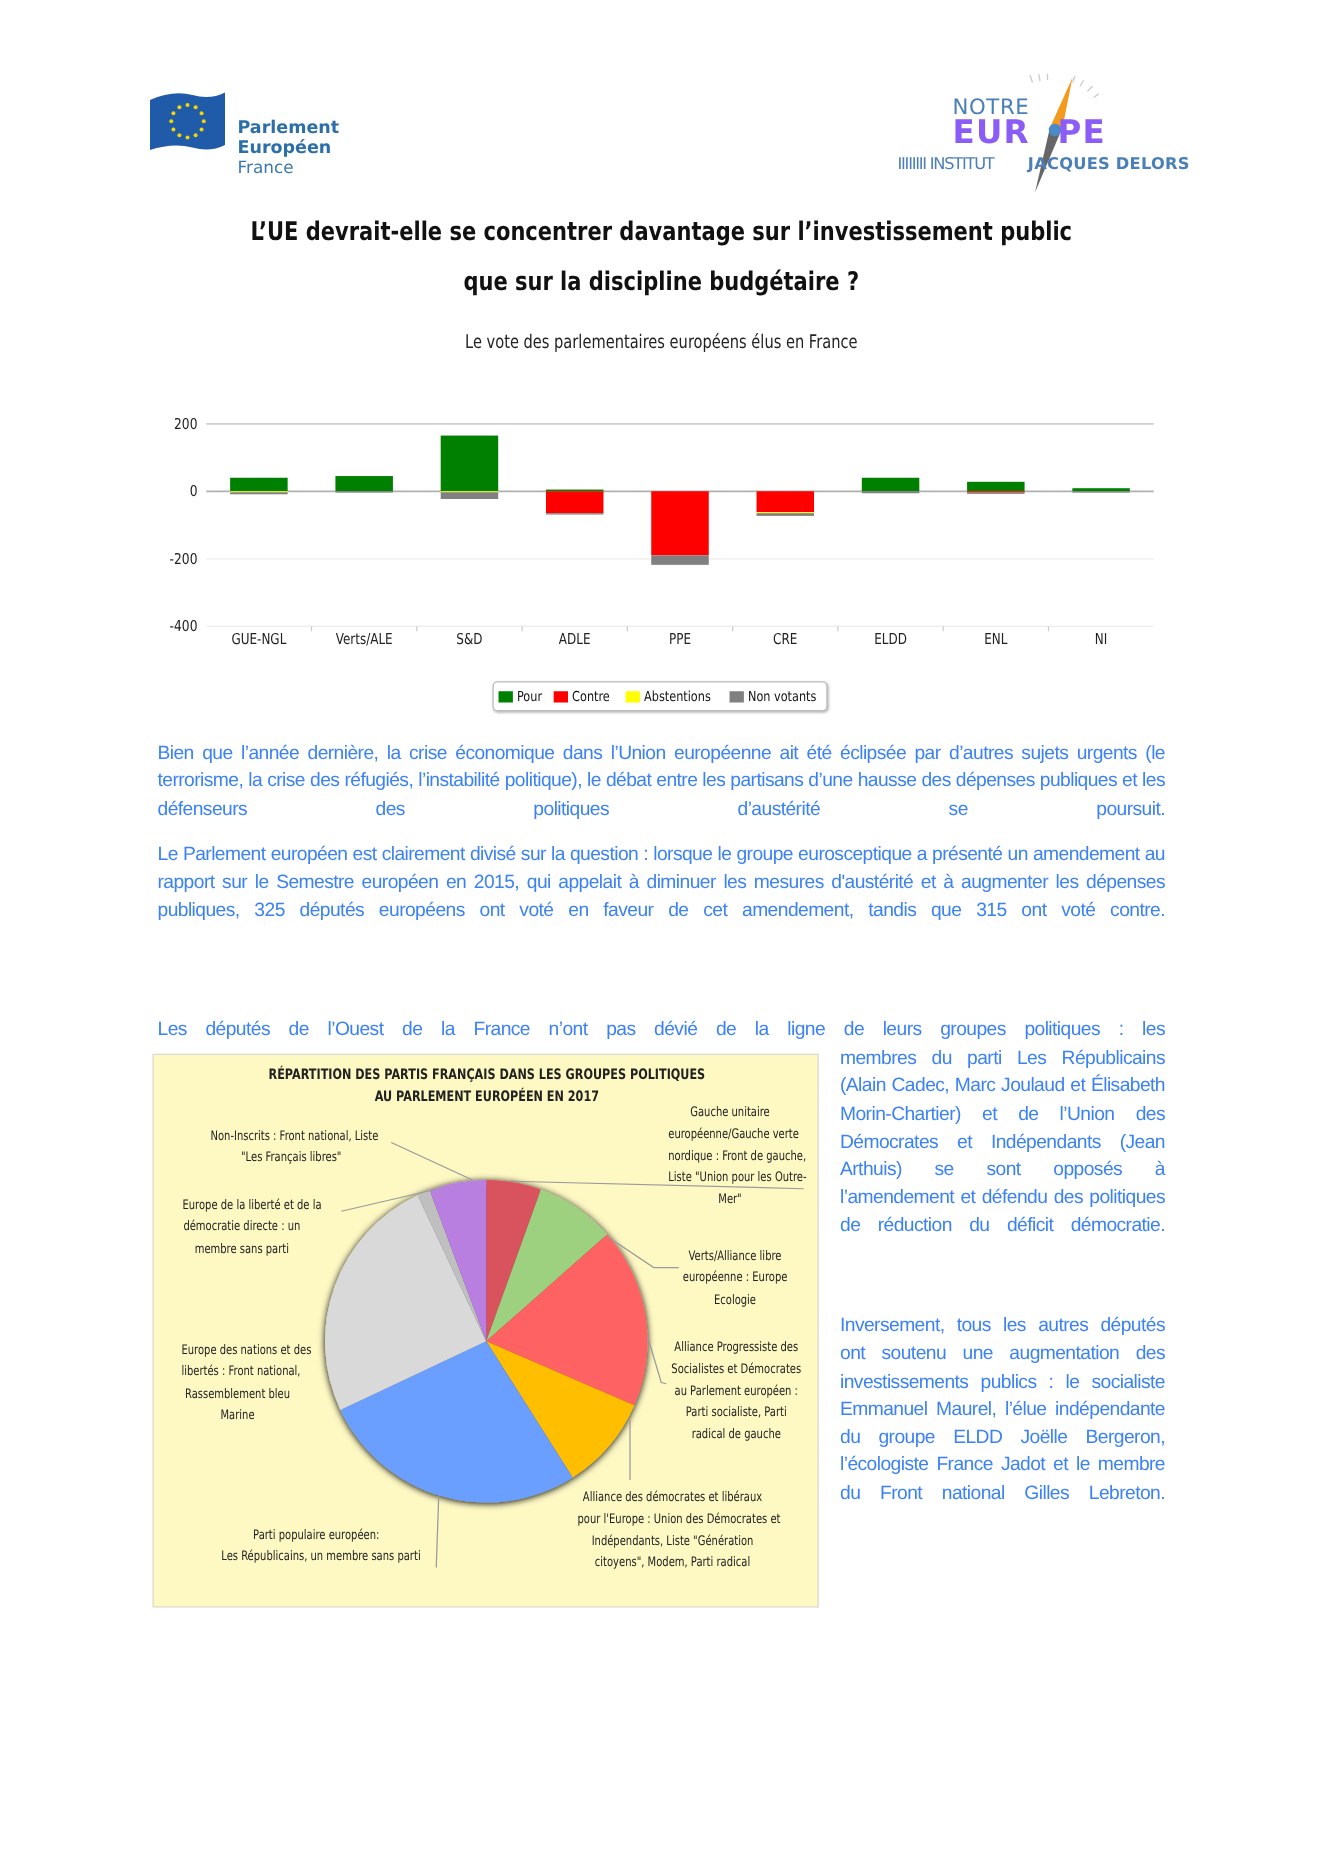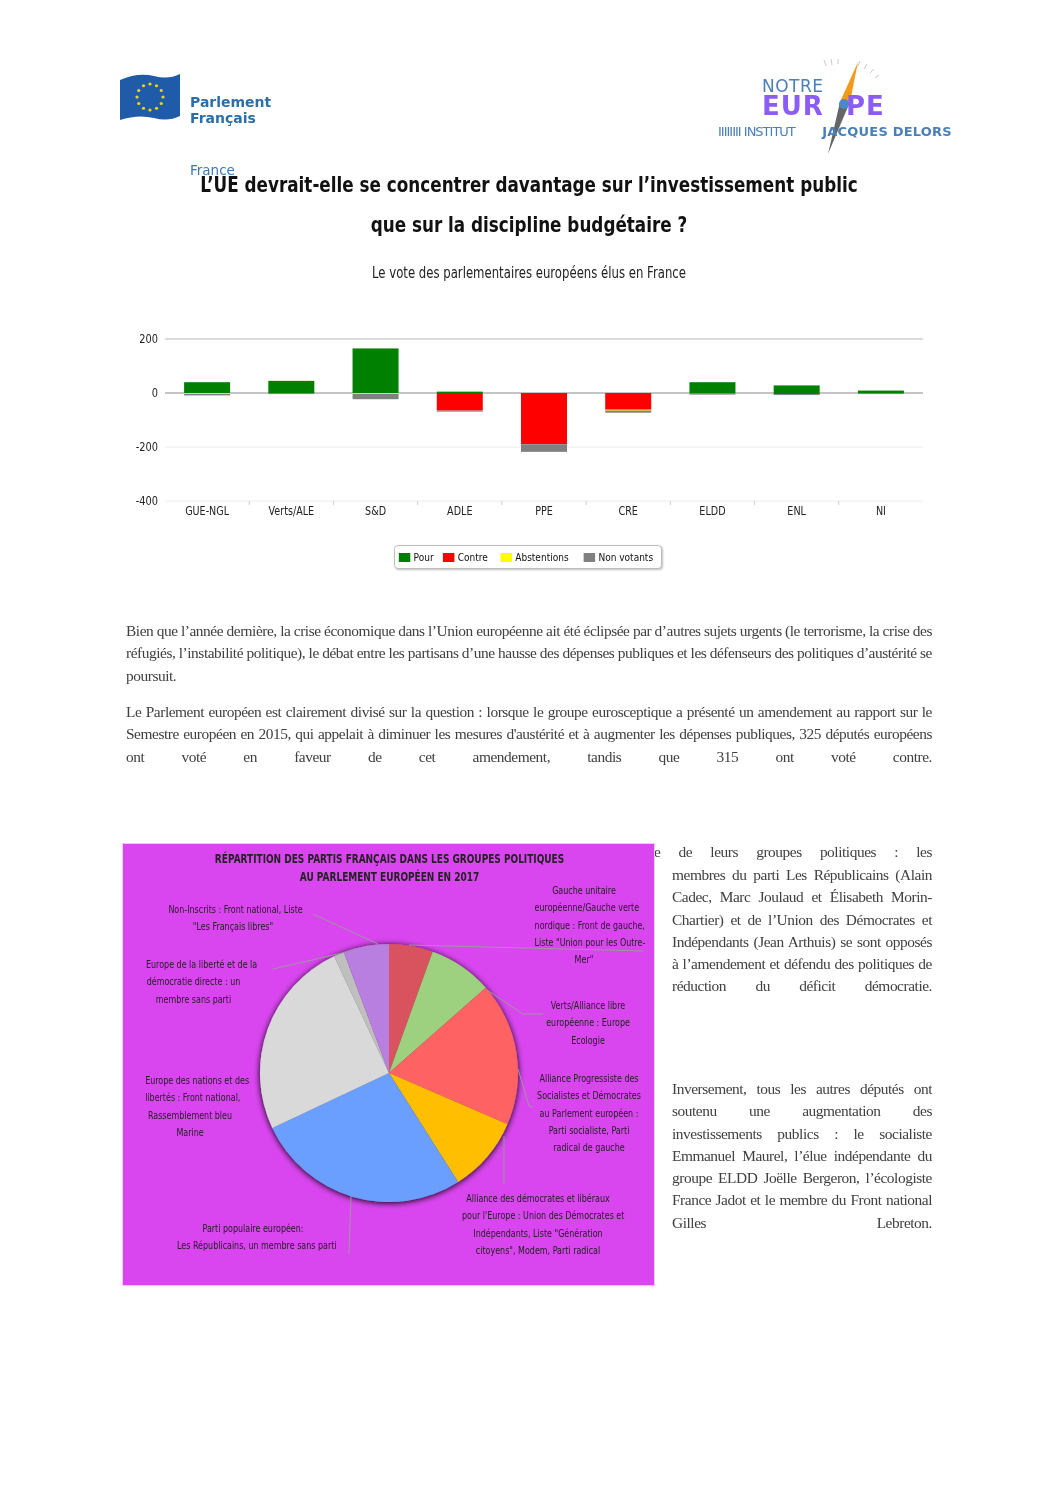--- a/index.html
+++ b/index.html
@@ -3,47 +3,47 @@
 <meta charset="utf-8">
 <style>
   * { box-sizing: border-box; margin: 0; padding: 0; }
   html, body { width: 1058px; height: 1497px; background: #ffffff; }
   body { position: relative; font-family: "DejaVu Serif", serif; color: #111; overflow: hidden; }
 
   .logo-me { position: absolute; left: 118px; top: 70px; width: 180px; height: 76px; }
   .flag { position: absolute; left: 0; top: 2px; width: 64px; height: 50px; }
   .me-text { position: absolute; left: 72px; top: 24px; font-family: "DejaVu Sans", sans-serif; line-height: 16px; }
   .me-text .l1, .me-text .l2 { font-weight: bold; font-size: 14px; color: #2c6fa8; display: block; }
-  .me-text .l3 { font-size: 13.5px; color: #3b78b0; display: block; margin-top: 36px; }
+  .me-text .l3 { font-size: 13.5px; color: #3b78b0; display: block; }
 
   .logo-ne { position: absolute; left: 718px; top: 58px; width: 226px; height: 98px; }
   .ne-notre { position: absolute; left: 44px; top: 18px; font-family: "DejaVu Sans", sans-serif; font-weight: normal; font-size: 17px; color: #4a7fb8; letter-spacing: 0.5px; }
   .ne-europe { position: absolute; left: 44px; top: 33px; font-family: "DejaVu Sans", sans-serif; font-weight: bold; font-size: 26px; color: #8b5cf6; letter-spacing: 1px; }
   .ne-inst { position: absolute; left: 0; top: 66px; font-family: "DejaVu Sans", sans-serif; font-weight: bold; font-size: 13px; color: #4a7fb8; white-space: nowrap; letter-spacing: 0.2px; text-align: center; }
   .ne-needle { position: absolute; left: 0; top: 0; }
 
   .title { position: absolute; left: 0; width: 1058px; text-align: center; font-family: "DejaVu Sans", sans-serif; font-weight: bold; font-size: 20.5px; transform: scaleX(0.82); transform-origin: center; color: #111; }
   .title.t1 { top: 173px; }
   .title.t2 { top: 213px; }
   .subtitle { position: absolute; left: 0; width: 1058px; top: 264px; text-align: center; font-family: "DejaVu Sans", sans-serif; font-size: 15px; transform: scaleX(0.78); transform-origin: center; color: #222; }
 
   .bar-chart { position: absolute; left: 130px; top: 325px; width: 800px; height: 200px; }
   .legend { position: absolute; left: 394px; top: 545px; width: 268px; height: 24px; border: 1px solid #bdbdbd; border-radius: 4px; box-shadow: 1px 1px 2px rgba(0,0,0,0.25); background: #fff; display: flex; align-items: center; justify-content: center; gap: 12px; font-family: "DejaVu Sans", sans-serif; font-size: 11px; }
   .legend-item { display: flex; align-items: center; gap: 4px; transform: scaleX(0.82); margin: 0 -6px; }
   .swatch { width: 14px; height: 9px; display: inline-block; }
 
-  .para { position: absolute; font-family: Liberation Serif, serif; font-size: 15.4px; line-height: 22.3px; text-align: justify; color: #404040; letter-spacing: -0.45px; margin-top: 28px; }
+  .para { position: absolute; font-family: Liberation Sans, sans-serif; font-size: 15.4px; line-height: 22.3px; text-align: justify; color: #3b82f6; letter-spacing: -0.45px; }
   .p1 { left: 126px; top: 592px; width: 806px; }
   .p2 { left: 126px; top: 673px; width: 806px; }
   .p3 { left: 126px; top: 813px; width: 806px; }
   .p4 { left: 672px; top: 836px; width: 260px; }
   .p5 { left: 672px; top: 1050px; width: 260px; }
   .para::after { content: ""; display: inline-block; width: 100%; }
 
-  .pie-box { position: absolute; left: 122px; top: 843px; width: 533px; height: 443px; border: 1px solid #d9d9d9; background: #d946ef; }
+  .pie-box { position: absolute; left: 122px; top: 843px; width: 533px; height: 443px; border: 1px solid #d9d9d9; background: #fef9c3; }
   .pie-title { position: absolute; left: 0; width: 533px; text-align: center; font-family: "DejaVu Sans", sans-serif; font-weight: bold; font-size: 11.5px; line-height: 17px; transform: scaleX(0.78); transform-origin: center; color: #222; }
   .pie-title.a { top: 7px; }
   .pie-title.b { top: 25px; }
   .pie-svg { position: absolute; left: 0; top: 0; }
   .plabel { position: absolute; font-family: "DejaVu Sans", sans-serif; font-size: 10.5px; line-height: 17.3px; text-align: center; color: #222; transform: scaleX(0.76); white-space: nowrap; }
 </style>
 </head>
 <body>
 
 <div class="logo-me">
@@ -59,21 +59,21 @@
         <circle cx="32" cy="38" r="1.6"></circle>
         <circle cx="25.500000000000004" cy="36.258330249197705" r="1.6"></circle>
         <circle cx="20.741669750802302" cy="31.500000000000007" r="1.6"></circle>
         <circle cx="19" cy="25.000000000000004" r="1.6"></circle>
         <circle cx="20.7416697508023" cy="18.5" r="1.6"></circle>
         <circle cx="25.499999999999993" cy="13.741669750802302" r="1.6"></circle>
       </g>
   </svg>
   <div class="me-text">
     <span class="l1">Parlement</span>
-    <span class="l2">Français</span>
+    <span class="l2">Européen</span>
     <span class="l3">France</span>
   </div>
 </div>
 
 <div class="logo-ne">
   <svg class="ne-needle" width="226" height="98" viewBox="0 0 226 98">
     <g stroke="#c9c9c9" stroke-width="1">
       <line x1="108" y1="8" x2="106" y2="2"></line>
         <line x1="114" y1="7" x2="113" y2="1"></line>
       <line x1="120" y1="6" x2="120" y2="1"></line>

